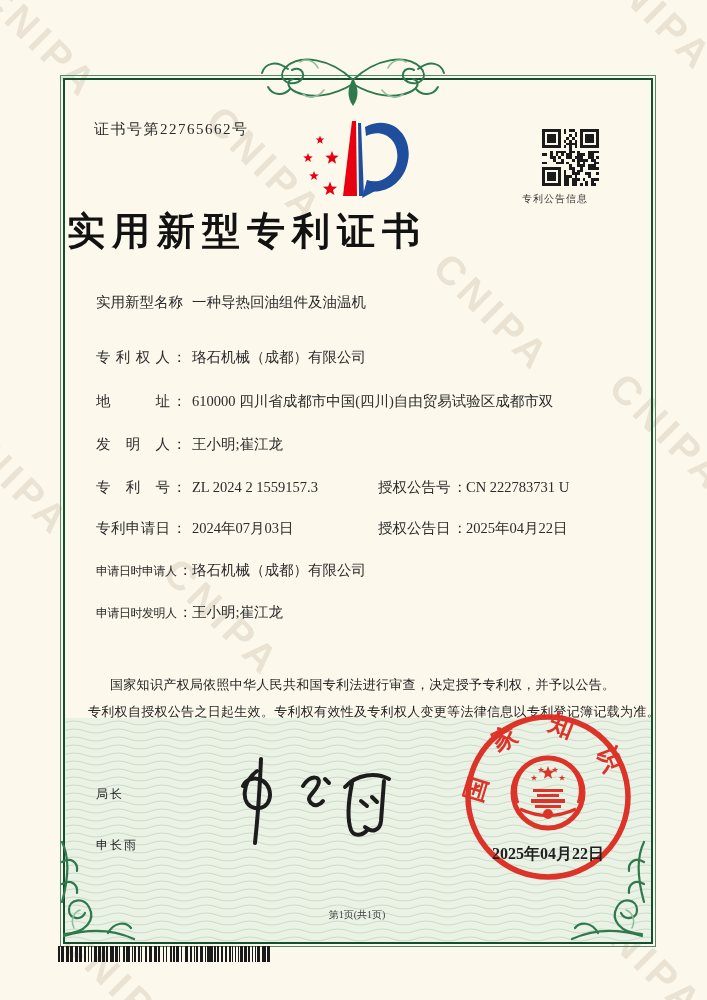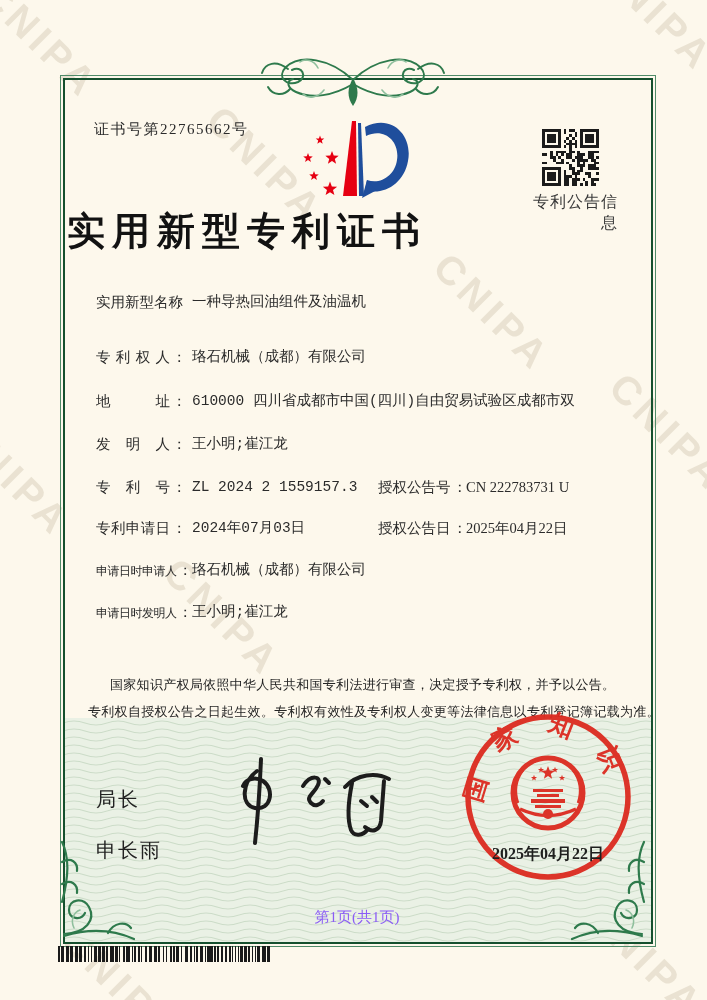--- a/index.html
+++ b/index.html
@@ -14,42 +14,42 @@
   
   .frame{position:absolute;left:60px;top:75px;width:594px;height:870px;
          border:1px solid #4f8b68;z-index:3;}
   .frame-inner{position:absolute;inset:2px;border:2.5px solid #15502e;}
 
   
   .certno{position:absolute;left:94px;top:120px;font-size:15px;letter-spacing:1.5px;color:#2b2b2b;z-index:6;}
   .title{position:absolute;left:60px;top:206px;width:594px;text-align:left;
          font-size:38px;font-weight:bold;letter-spacing:7px;padding-left:7px;box-sizing:border-box;
          color:#121212;z-index:6;}
-  .qrlabel{position:absolute;left:522px;top:192px;width:96px;text-align:right;
-           font-size:16px;letter-spacing:1px;color:#3a3a3a;z-index:6;}
+  .qrlabel{position:absolute;left:522px;top:192px;width:96px;text-align:left;
+           font-size:10px;letter-spacing:1px;color:#3a3a3a;z-index:6;}
 
   .row{position:absolute;left:96px;font-size:14.5px;color:#2b2b2b;line-height:20px;z-index:6;white-space:nowrap;}
   .lab{display:inline-block;width:74px;text-align:justify;text-align-last:justify;}
   .lab2{display:inline-block;width:80px;font-size:12px;letter-spacing:-.5px;text-align:justify;text-align-last:justify;}
   .colon{display:inline-block;margin:0 4px 0 2px;}
-  .val{position:absolute;left:96px;top:0;white-space:nowrap;font-family:Liberation Mono, monospace;}
+  .val{position:absolute;left:96px;top:0;white-space:nowrap;}
   .val .ln{white-space:nowrap;}
   .labr{position:absolute;left:282px;top:0;}
   .valr{position:absolute;left:370px;top:0;white-space:nowrap;text-align:right;}
 
   .legal{position:absolute;font-size:13px;letter-spacing:.3px;color:#242424;z-index:6;white-space:nowrap;}
   .legal1{left:110px;top:676px;}
   .legal2{left:88px;top:703px;}
 
   .director{position:absolute;left:96px;font-family:"Liberation Sans",sans-serif;
-            font-size:20px;color:#222;z-index:6;letter-spacing:2px;}
+            font-size:12px;color:#222;z-index:6;letter-spacing:2px;}
   .dt1{top:786px;} .dt2{top:837px;}
 
   .footer{position:absolute;left:60px;top:908px;width:594px;text-align:center;
-          font-size:15px;color:#8b5cf6;z-index:6;}
+          font-size:10px;color:#404040;z-index:6;}
 
   svg{display:block;}
   .abs{position:absolute;}
 </style>
 </head>
 <body>
 
 <div class="page">
 
   <div class="wm" style="left:-40px;top:32px">CNIPA</div>

